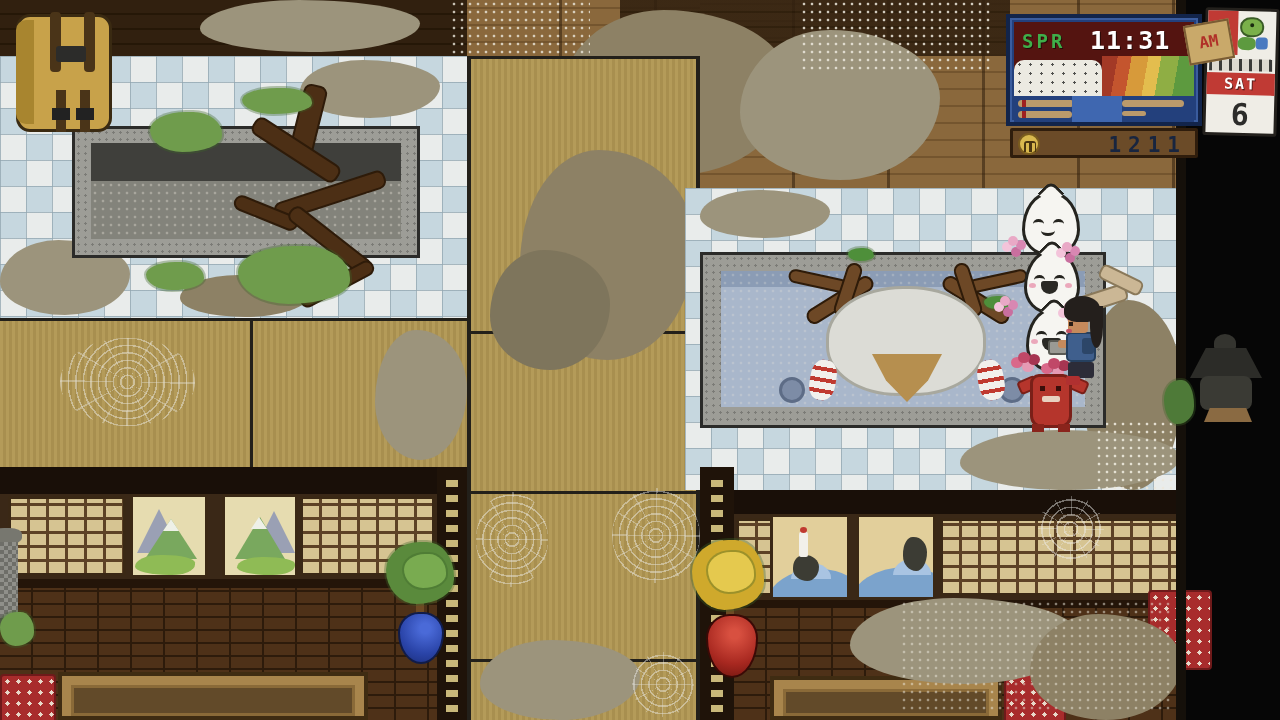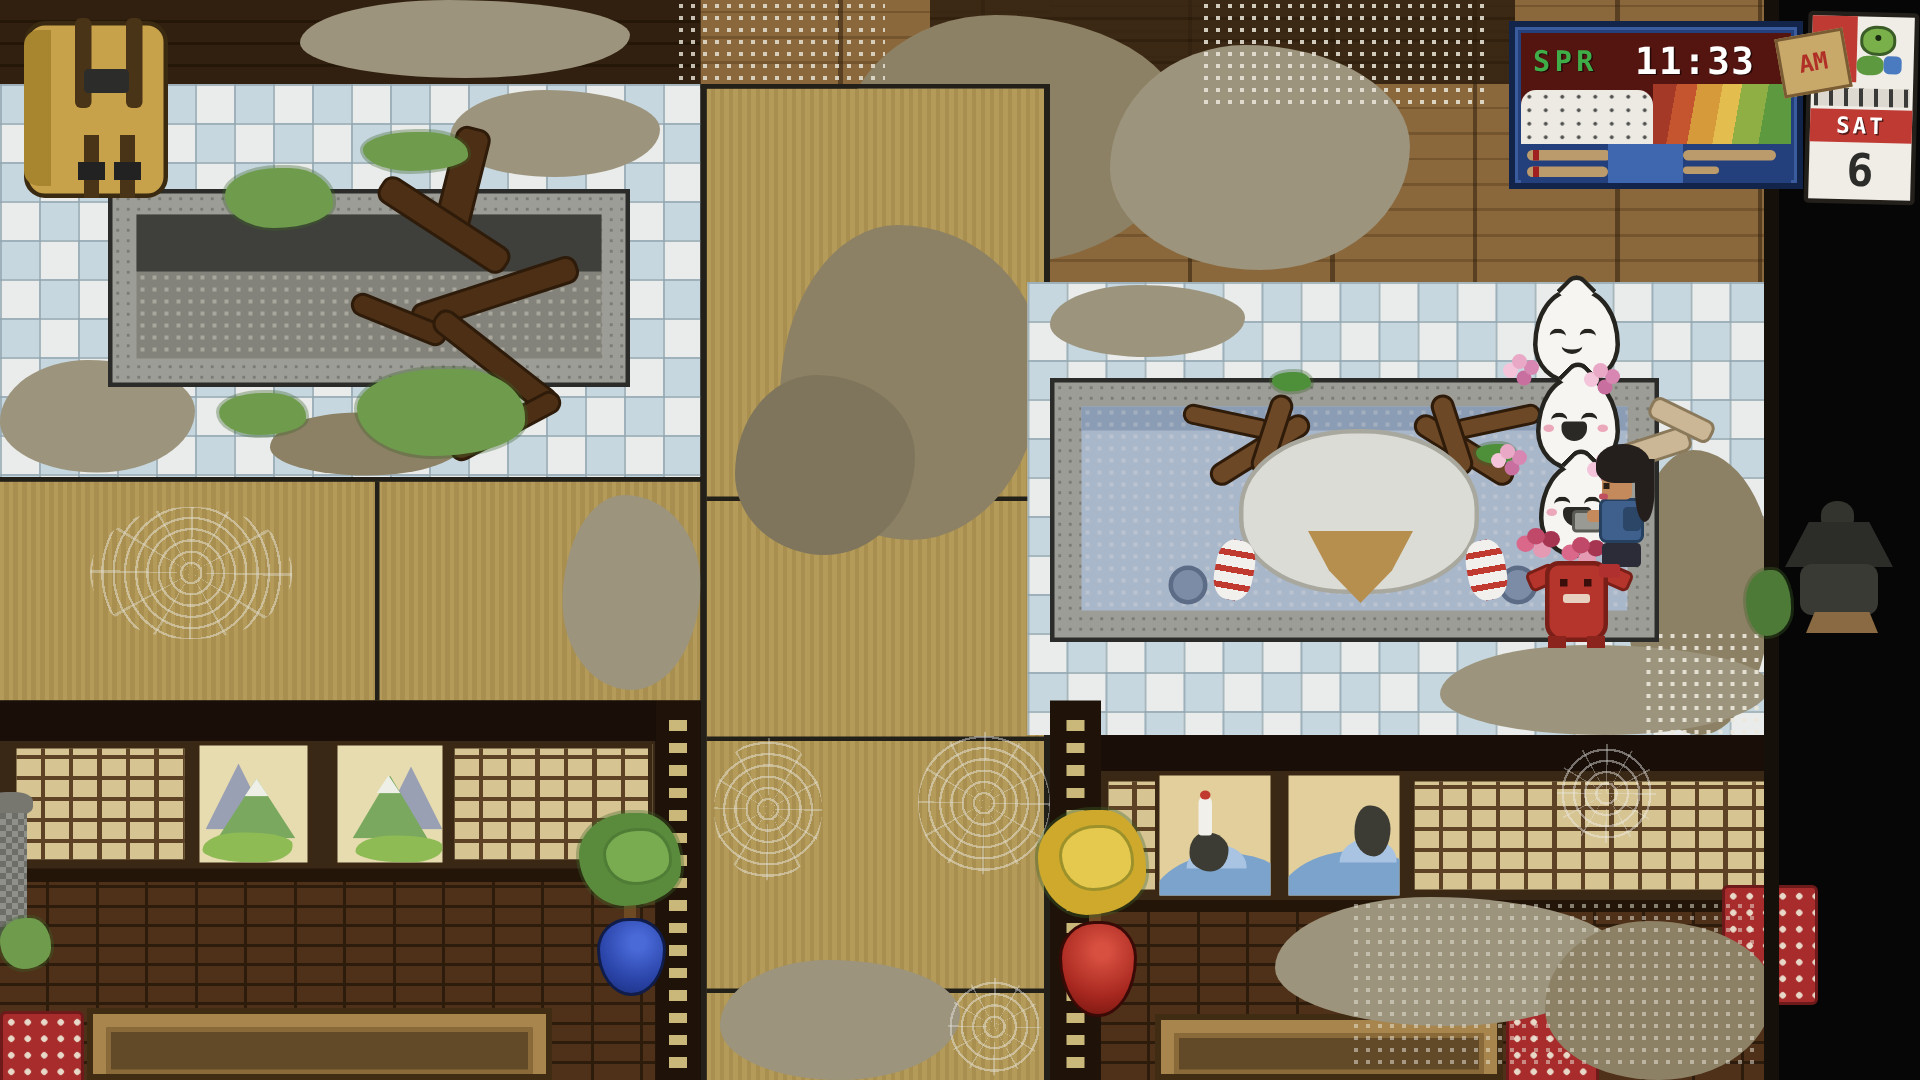--- a/index.html
+++ b/index.html
@@ -330,33 +330,37 @@
     <div class="abs" style="left:28px;top:0;width:22px;height:18px;background:#34342f;border-radius:50% 50% 30% 30%;"></div>
     <div class="abs" style="left:4px;top:14px;width:72px;height:30px;background:#2c2c28;clip-path:polygon(22% 0,78% 0,100% 100%,0 100%);"></div>
     <div class="abs" style="left:14px;top:42px;width:52px;height:34px;background:#3a3a34;border-radius:8px;"></div>
     <div class="abs" style="left:18px;top:74px;width:48px;height:14px;background:#8a6a42;clip-path:polygon(12% 0,88% 0,100% 100%,0 100%);"></div>
     <div class="abs moss" style="left:-22px;top:46px;width:30px;height:44px;background:#4e7a38;"></div>
   </div>
 
   <div class="abs" id="hud-frame" style="left:1006px;top:14px;width:196px;height:112px;">
     <div class="abs" id="hud-screen" style="left:4px;top:4px;width:180px;height:74px;">
       <span class="abs px" style="left:8px;top:8px;font-size:19px;color:#3fae49;letter-spacing:3px;">SPR</span>
-      <span class="abs px" style="left:76px;top:4px;font-size:25px;color:#ffffff;letter-spacing:1px;">11:33</span>
+      <span class="abs px" style="left:76px;top:4px;font-size:25px;color:#ffffff;letter-spacing:1px;">11:31</span>
       <div class="abs" style="left:0;top:38px;width:88px;height:36px;background:#eceae2;border-radius:10px 10px 0 0;background-image:radial-gradient(rgba(40,40,40,.8) 1.3px,transparent 1.4px);background-size:11px 9px;"></div>
       <div class="abs" style="left:88px;top:34px;width:92px;height:40px;background:linear-gradient(100deg,#a33926 0 16%,#c4552e 16% 30%,#d79a3a 30% 47%,#e3bd4e 47% 60%,#8fae44 60% 78%,#5d9a3f 78% 100%);"></div>
     </div>
     <div class="abs" id="hud-bars" style="left:4px;top:78px;width:180px;height:26px;">
       <div class="bar" style="left:4px;top:4px;width:56px;height:7px;background:#bb9a6b;"></div>
       <div class="bar" style="left:108px;top:4px;width:62px;height:7px;background:#bb9a6b;"></div>
       <div class="bar" style="left:4px;top:15px;width:54px;height:7px;background:#bb9a6b;"></div>
       <div class="bar" style="left:108px;top:15px;width:24px;height:5px;background:#bb9a6b;"></div>
       <div class="bar" style="left:58px;top:0px;width:50px;height:26px;background:#3f67b0;border-radius:0;"></div>
       <div class="bar" style="left:8px;top:4px;width:4px;height:7px;background:#a02020;border-radius:0;"></div>
       <div class="bar" style="left:8px;top:15px;width:4px;height:7px;background:#a02020;border-radius:0;"></div>
     </div>
+  </div>
+  <div class="abs" id="hud-plaque" style="left:1010px;top:128px;width:188px;height:30px;">
+    <div class="abs coin" style="left:5px;top:2px;width:22px;height:22px;"></div>
+    <span class="abs px" style="right:8px;top:2px;font-size:21px;color:#18253f;letter-spacing:7px;text-shadow:none;">1211</span>
   </div>
 
   <div class="abs" id="calendar" style="left:1204px;top:8px;width:74px;height:128px;transform:rotate(1.5deg);">
     <div class="abs" style="left:0;top:0;width:30px;height:44px;background:#c03a34;"></div>
     <div class="abs" style="left:32px;top:6px;width:24px;height:20px;background:#7ab04a;border-radius:45%;border:2px solid #3a5c26;box-sizing:border-box;"></div>
     <div class="abs" style="left:42px;top:12px;width:4px;height:4px;background:#1a2a10;border-radius:50%;"></div>
     <div class="abs" style="left:30px;top:26px;width:18px;height:13px;background:#5d9a3f;border-radius:40%;"></div>
     <div class="abs" style="left:48px;top:26px;width:12px;height:12px;background:#4a7ac0;border-radius:30%;"></div>
     <div class="abs" style="left:2px;top:48px;width:64px;height:12px;background:repeating-linear-gradient(90deg,#3a3a38 0 3px,transparent 3px 10px),#ddd9d0;"></div>
     <div class="abs px" style="left:0;top:62px;width:68px;height:22px;background:#c03a34;color:#fff;font-size:15px;letter-spacing:2px;text-align:center;line-height:23px;">SAT</div>

